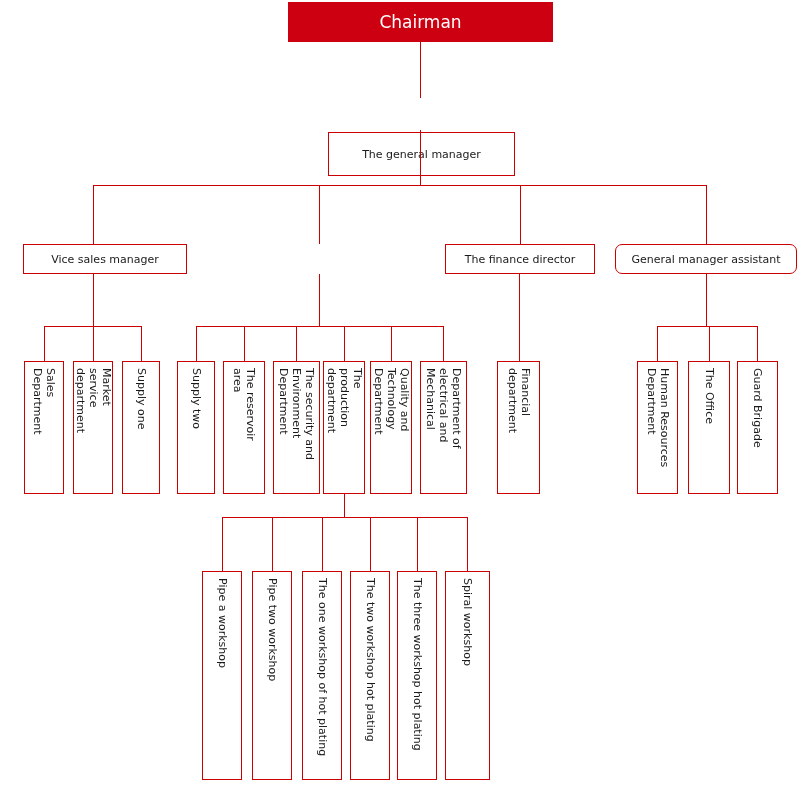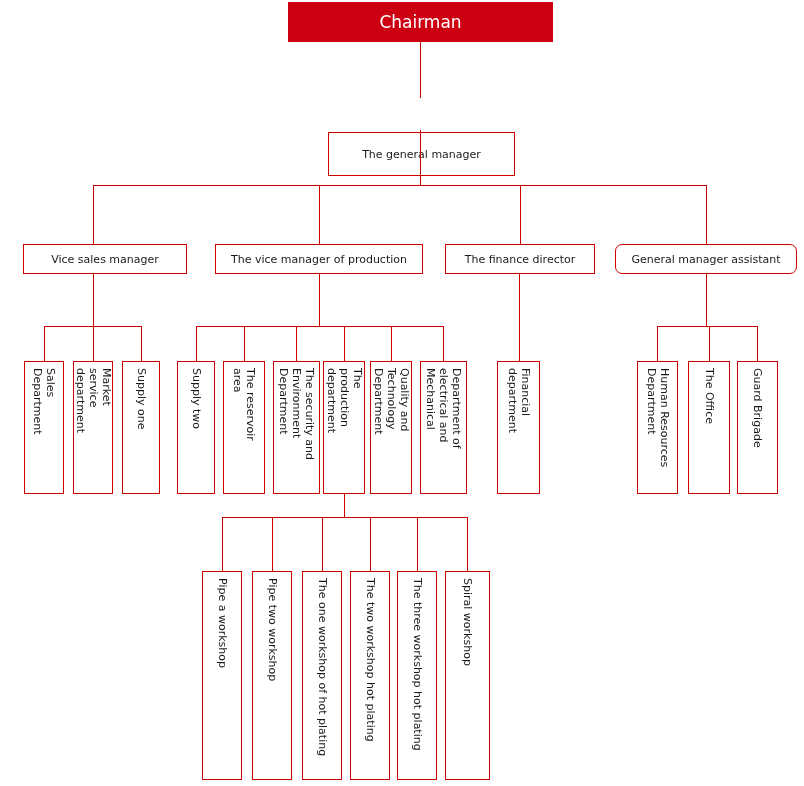--- a/index.html
+++ b/index.html
@@ -57,21 +57,20 @@
 </head>
 <body>
 
 <div class="canvas">
 
   <div class="node root" style="left:288px; top:2px; width:265px; height:40px;">Chairman</div>
 
   <div class="node" style="left:328px; top:99px; width:187px; height:44px;margin-top:33px;">The general manager</div>
 
   <div class="node" style="left:23px; top:244px; width:164px; height:30px;">Vice sales manager</div>
-  <div class="node" style="left:215px; top:244px; width:208px; height:30px;">The vice manager of production</div>
   <div class="node" style="left:445px; top:244px; width:150px; height:30px;">The finance director</div>
   <div class="node" style="left:615px; top:244px; width:182px; height:30px;border-radius:7px;">General manager assistant</div>
 
   <div class="vnode" style="left:24px; top:361px; width:40px; height:133px;">
     <span class="vtext">Sales
 Department</span>
   </div>
   <div class="vnode" style="left:73px; top:361px; width:40px; height:133px;">
     <span class="vtext">Market
 service

